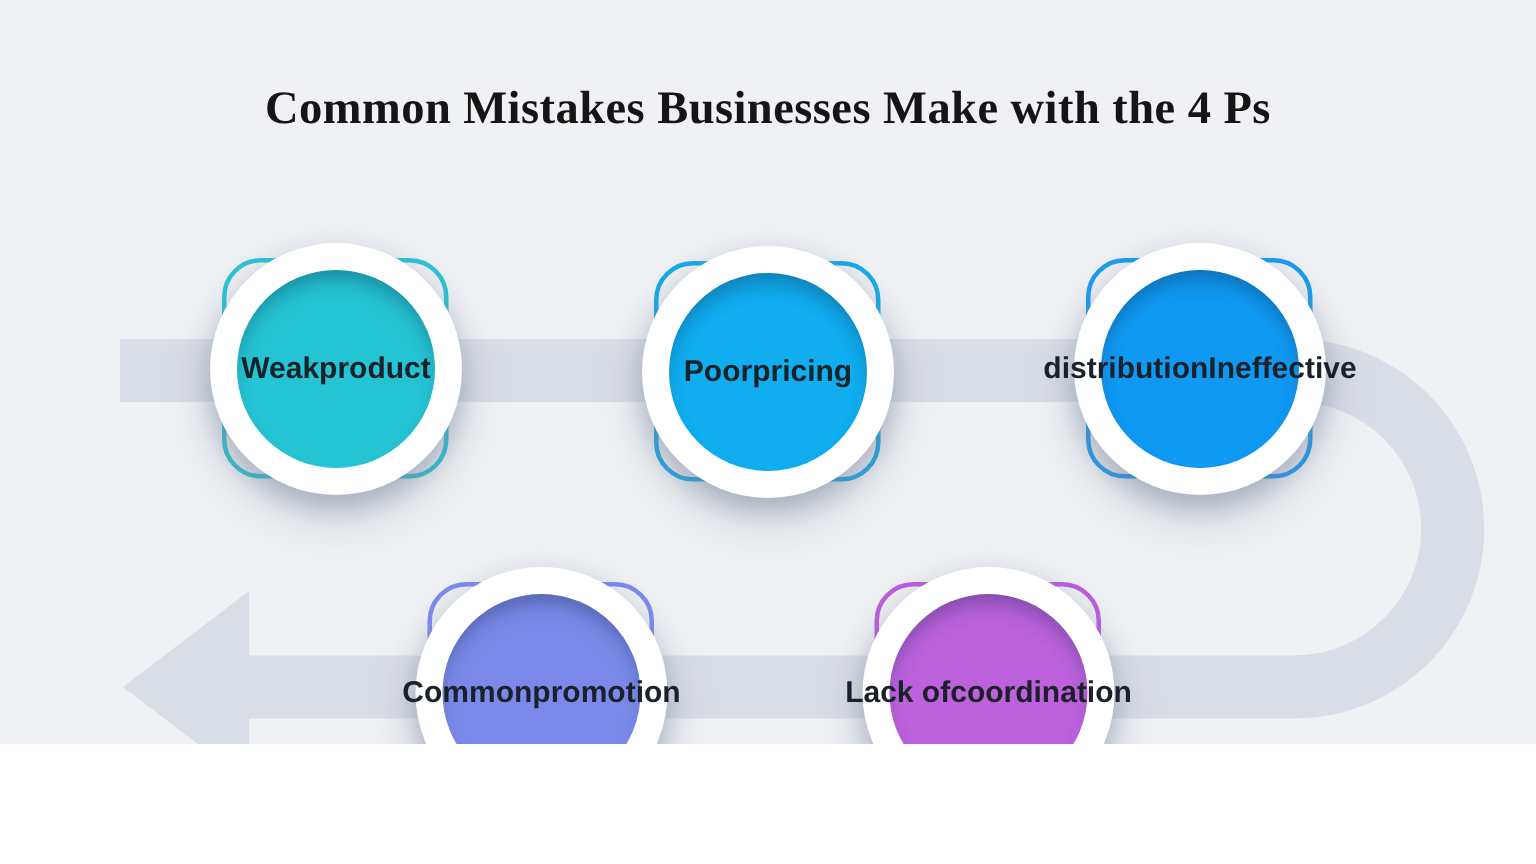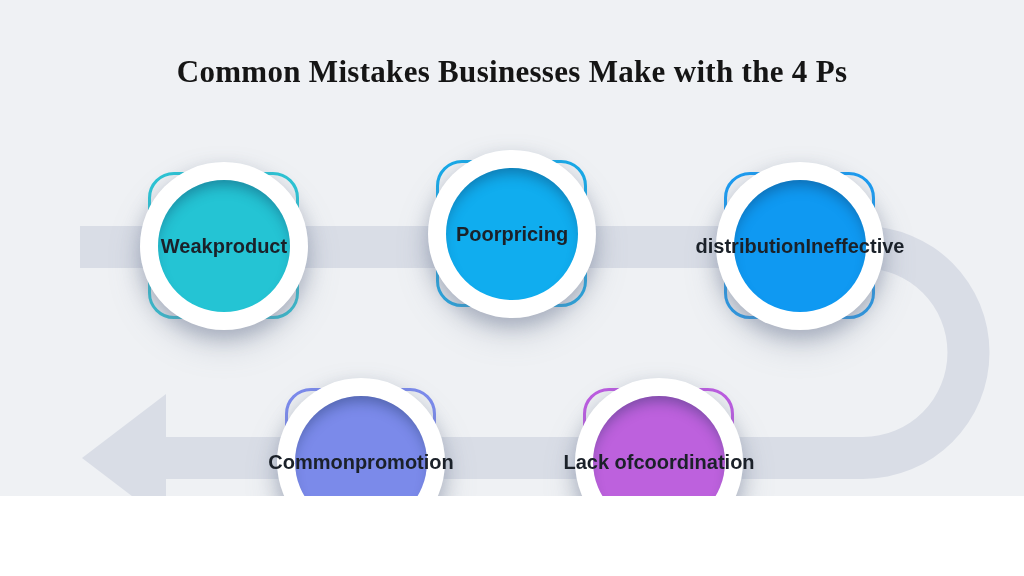--- a/index.html
+++ b/index.html
@@ -81,21 +81,21 @@
     justify-content: center;
     text-align: center;
     font-size: 20px;
     font-weight: 700;
     line-height: 1.2;
     color: var(--label-color, #1B2129);
     white-space: nowrap;
   }
   
   .n1 { left: 134px; top: 156px; }
-  .n2 { left: 422px; top: 144px; }
+  .n2 { left: 422px; top: 158px; }
   .n3 { left: 710px; top: 156px; }
   .n4 { left: 271px; top: 372px; }
   .n5 { left: 569px; top: 372px; }
 </style>
 </head>
 <body>
 
 <div class="canvas" style="--bg: #EFF1F4; --title-color: #151515; --band: #D9DDE6; --label-color: #1B2129;">
 
   <h1 class="title">Common Mistakes Businesses Make with the 4 Ps</h1>

